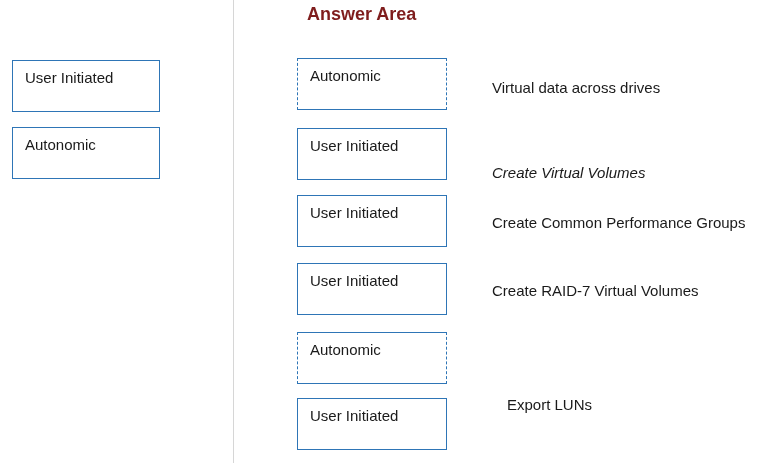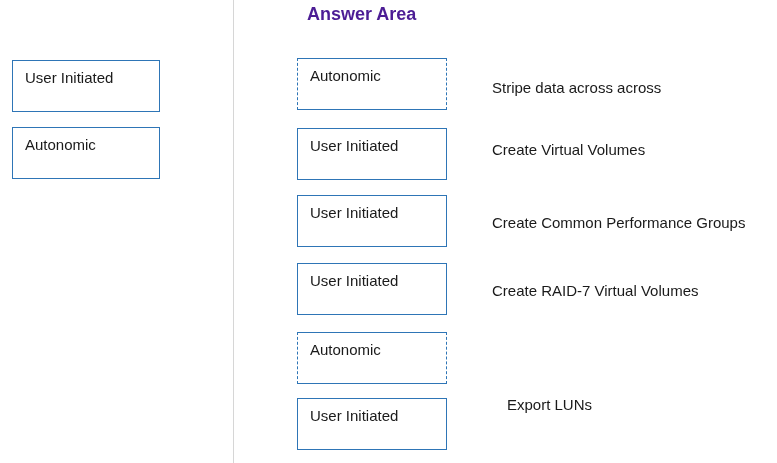--- a/index.html
+++ b/index.html
@@ -21,21 +21,21 @@
     height: 463px;
     background: #d6d6d6;
   }
 
   .answer-title {
     position: absolute;
     left: 307px;
     top: 4px;
     font-size: 18px;
     font-weight: 700;
-    color: #4c1d95;
+    color: #7f1d1d;
   }
 
   .item-box {
     position: absolute;
     width: 148px;
     height: 52px;
     border: 1px solid #2e75b6;
     background: #ffffff;
     font-size: 15px;
     padding: 8px 12px;
@@ -61,21 +61,21 @@
   .row-desc {
     position: absolute;
     left: 492px;
     width: 280px;
     font-size: 15px;
     color: #1a1a1a;
   }
 
   
   .slot-0 { top: 58px; }  .desc-0 { top: 79px; }
-  .slot-1 { top: 128px; } .desc-1 { top: 141px; }
+  .slot-1 { top: 128px; } .desc-1 { top: 164px; font-style: italic; }
   .slot-2 { top: 195px; } .desc-2 { top: 214px; }
   .slot-3 { top: 263px; } .desc-3 { top: 282px; }
   .slot-4 { top: 332px; } .desc-4 { top: 351px; }
   .slot-5 { top: 398px; } .desc-5 { top: 396px; margin-left: 15px; }
 </style>
 </head>
 <body>
 
 <div class="stage">
 
@@ -87,21 +87,21 @@
     <span>Autonomic</span>
   </div>
 
   <div class="divider"></div>
 
   <div class="answer-title">Answer Area</div>
 
   <div class="answer-slot slot-0 dashed">
     <span>Autonomic</span>
   </div>
-  <div class="row-desc desc-0">Stripe data across across</div>
+  <div class="row-desc desc-0">Virtual data across drives</div>
 
   <div class="answer-slot slot-1">
     <span>User Initiated</span>
   </div>
   <div class="row-desc desc-1">Create Virtual Volumes</div>
 
   <div class="answer-slot slot-2">
     <span>User Initiated</span>
   </div>
   <div class="row-desc desc-2">Create Common Performance Groups</div>

